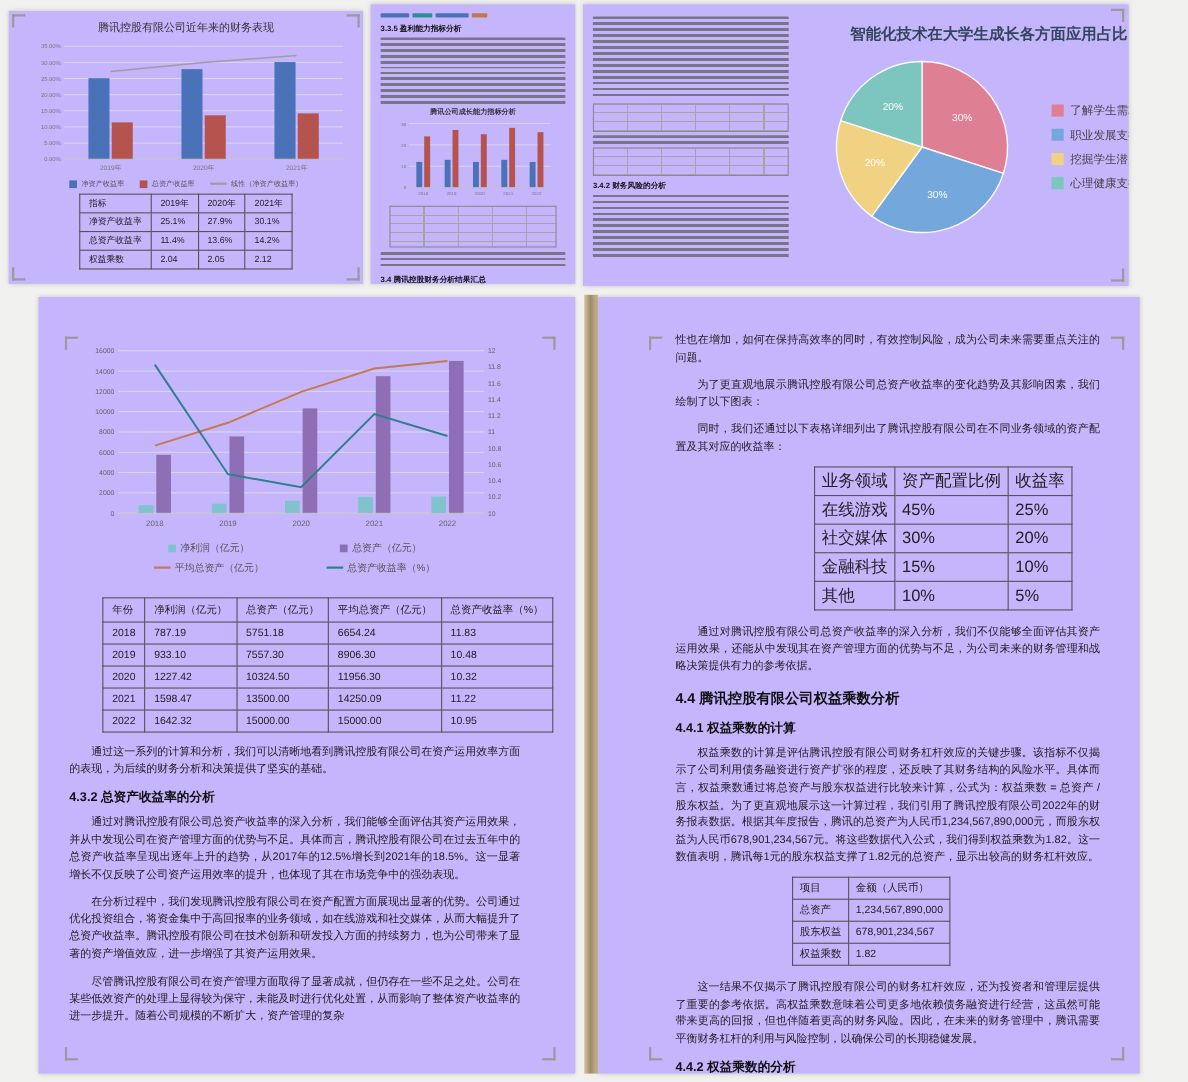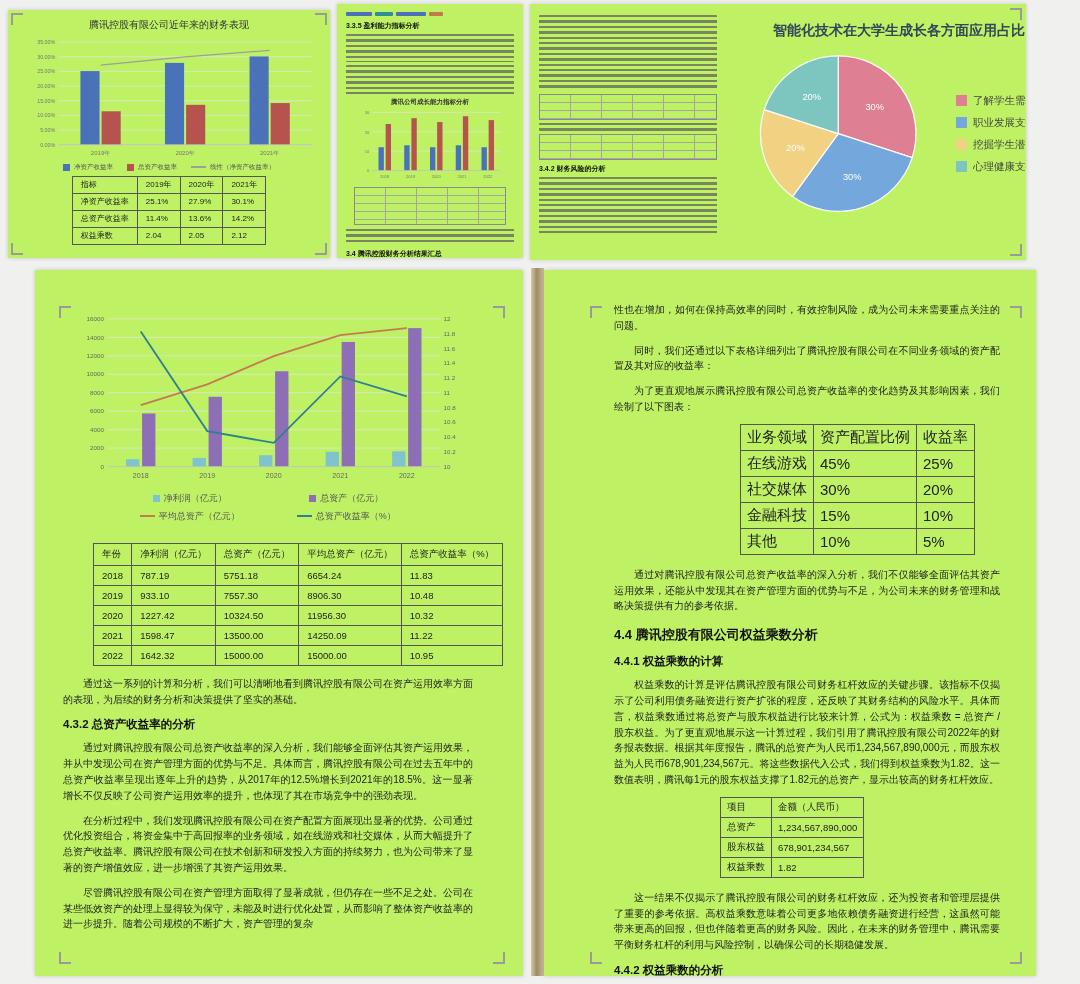--- a/index.html
+++ b/index.html
@@ -1,17 +1,17 @@
 <!DOCTYPE html>
 <html><head>
 <meta charset="utf-8">
 <style>
   html,body{margin:0;padding:0;background:#e9e9e7;font-family:"Liberation Sans","DejaVu Sans",sans-serif;}
   .canvas{position:relative;width:1080px;height:984px;background:#f0f0ee;overflow:hidden;margin:0 auto;}
-  .page{position:absolute;background:#bef264;box-shadow:0 0 4px rgba(0,0,0,.18);box-sizing:border-box;overflow:hidden;}
+  .page{position:absolute;background:#c4b5fd;box-shadow:0 0 4px rgba(0,0,0,.18);box-sizing:border-box;overflow:hidden;}
   #p1{left:8px;top:10px;width:322px;height:248px;padding:6px 10px;}
   #p2{left:337px;top:4px;width:186px;height:254px;padding:6px 9px;}
   #p3{left:530px;top:4px;width:496px;height:256px;display:flex;}
   #p4{left:35px;top:270px;width:488px;height:706px;padding:40px 50px 14px 28px;}
   #p5{left:544px;top:270px;width:492px;height:706px;padding:32px 36px 14px 70px;}
   .spine{position:absolute;left:531px;top:268px;width:13px;height:708px;
     background:linear-gradient(90deg,#d8c8a6 0%,#9d8a66 45%,#b5a27e 70%,#d2c29e 100%);}
   
   .mk{position:absolute;width:10px;height:10px;border:0 solid #9a9a9a;}
   .mk.tl{border-top-width:2px;border-left-width:2px;}
@@ -370,22 +370,22 @@
     <p class="body indent">在分析过程中，我们发现腾讯控股有限公司在资产配置方面展现出显著的优势。公司通过优化投资组合，将资金集中于高回报率的业务领域，如在线游戏和社交媒体，从而大幅提升了总资产收益率。腾讯控股有限公司在技术创新和研发投入方面的持续努力，也为公司带来了显著的资产增值效应，进一步增强了其资产运用效果。</p>
     <p class="body indent">尽管腾讯控股有限公司在资产管理方面取得了显著成就，但仍存在一些不足之处。公司在某些低效资产的处理上显得较为保守，未能及时进行优化处置，从而影响了整体资产收益率的进一步提升。随着公司规模的不断扩大，资产管理的复杂</p>
   </div>
 
   <div class="page" id="p5">
     <span class="mk tl" style="left:46px;top:36px;"></span>
     <span class="mk tr" style="right:14px;top:36px;"></span>
     <span class="mk bl" style="left:46px;bottom:12px;"></span>
     <span class="mk br" style="right:14px;bottom:12px;"></span>
     <p class="body">性也在增加，如何在保持高效率的同时，有效控制风险，成为公司未来需要重点关注的问题。</p>
+    <p class="body indent">为了更直观地展示腾讯控股有限公司总资产收益率的变化趋势及其影响因素，我们绘制了以下图表：</p>
     <p class="body indent">同时，我们还通过以下表格详细列出了腾讯控股有限公司在不同业务领域的资产配置及其对应的收益率：</p>
-    <p class="body indent">为了更直观地展示腾讯控股有限公司总资产收益率的变化趋势及其影响因素，我们绘制了以下图表：</p>
     <table class="tbl tbl-p5a">
         <thead>
           <tr>
             <th>业务领域</th>
             <th>资产配置比例</th>
             <th>收益率</th>
           </tr>
         </thead>
         <tbody>
           <tr>

